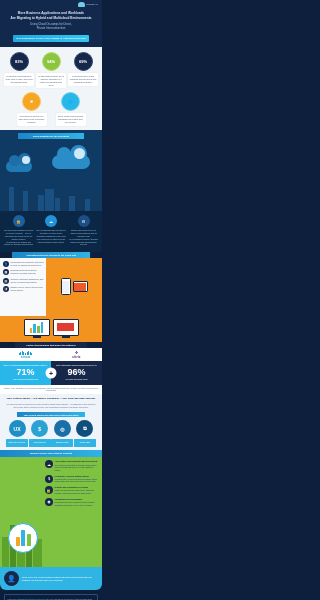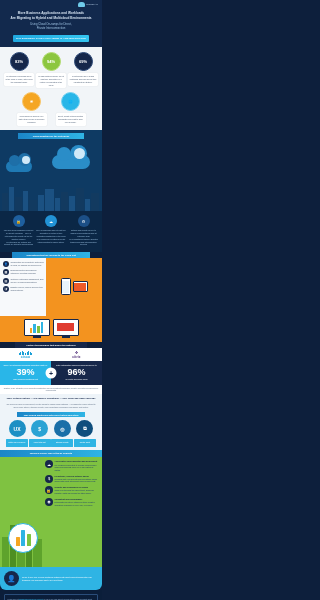--- a/index.html
+++ b/index.html
@@ -437,21 +437,21 @@
     </div>
     <div class="logo-half">
       <div class="citrix-mark">❖</div>
       <div class="citrix-name">citrix</div>
     </div>
   </div>
 
   <div class="pct-band">
     <div class="pct l">
       <span class="lbl">Cisco ACI networking increases application agility by</span>
-      <span class="big">39%</span>
+      <span class="big">71%</span>
       <span class="sub">while reducing operational cost</span>
     </div>
     <div class="pct r">
       <span class="lbl">Citrix virtualization improves workload delivery to</span>
       <span class="big">96%</span>
       <span class="sub">of remote and mobile users</span>
     </div>
     <div class="plus">+</div>
   </div>
   <div class="pct-note">

